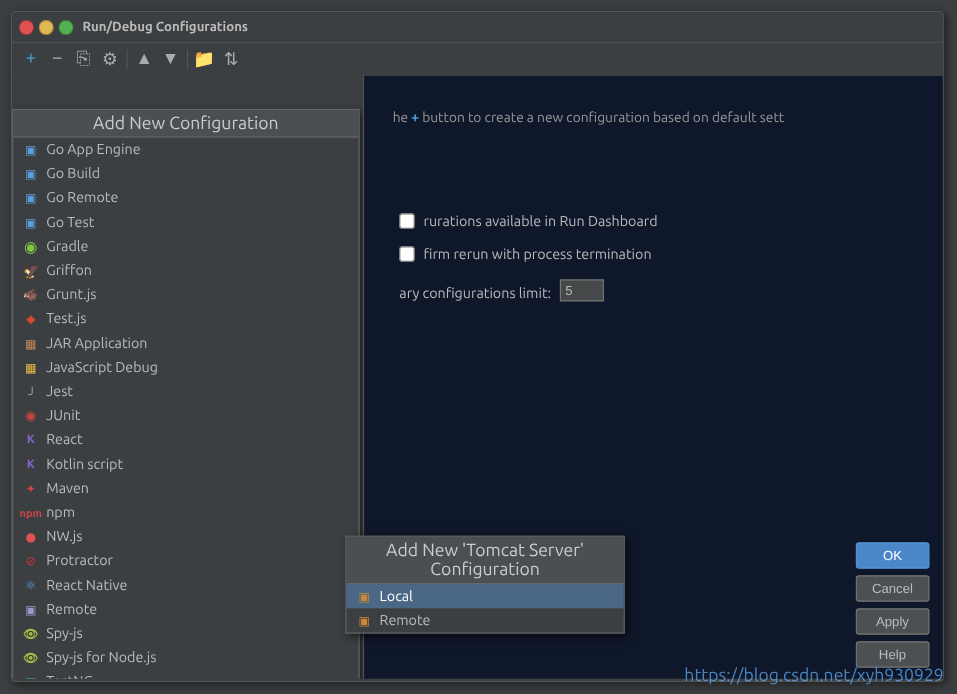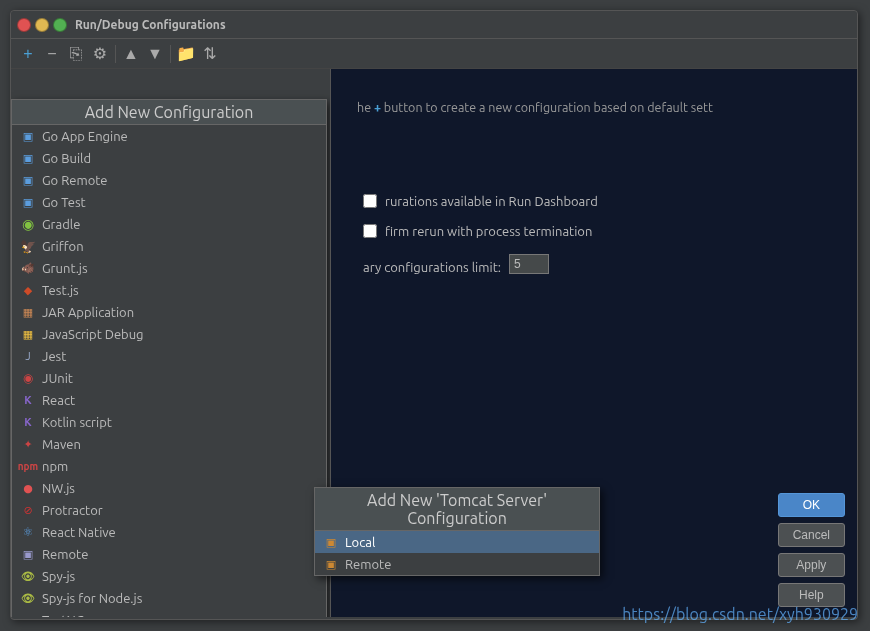--- a/index.html
+++ b/index.html
@@ -191,21 +191,21 @@
       justify-content: center;
       flex-shrink: 0;
       font-size: 11px;
     }
 
     
     .submenu {
       position: absolute;
       left: 314px;
       top: 487px;
-      width: 286px;
+      width: 254px;
       background: #3c3f41;
       border: 1px solid #666;
       z-index: 200;
       box-shadow: 3px 3px 8px rgba(0,0,0,0.6);
     }
     .submenu-item {
       display: flex;
       align-items: center;
       padding: 3px 8px;
       gap: 6px;

